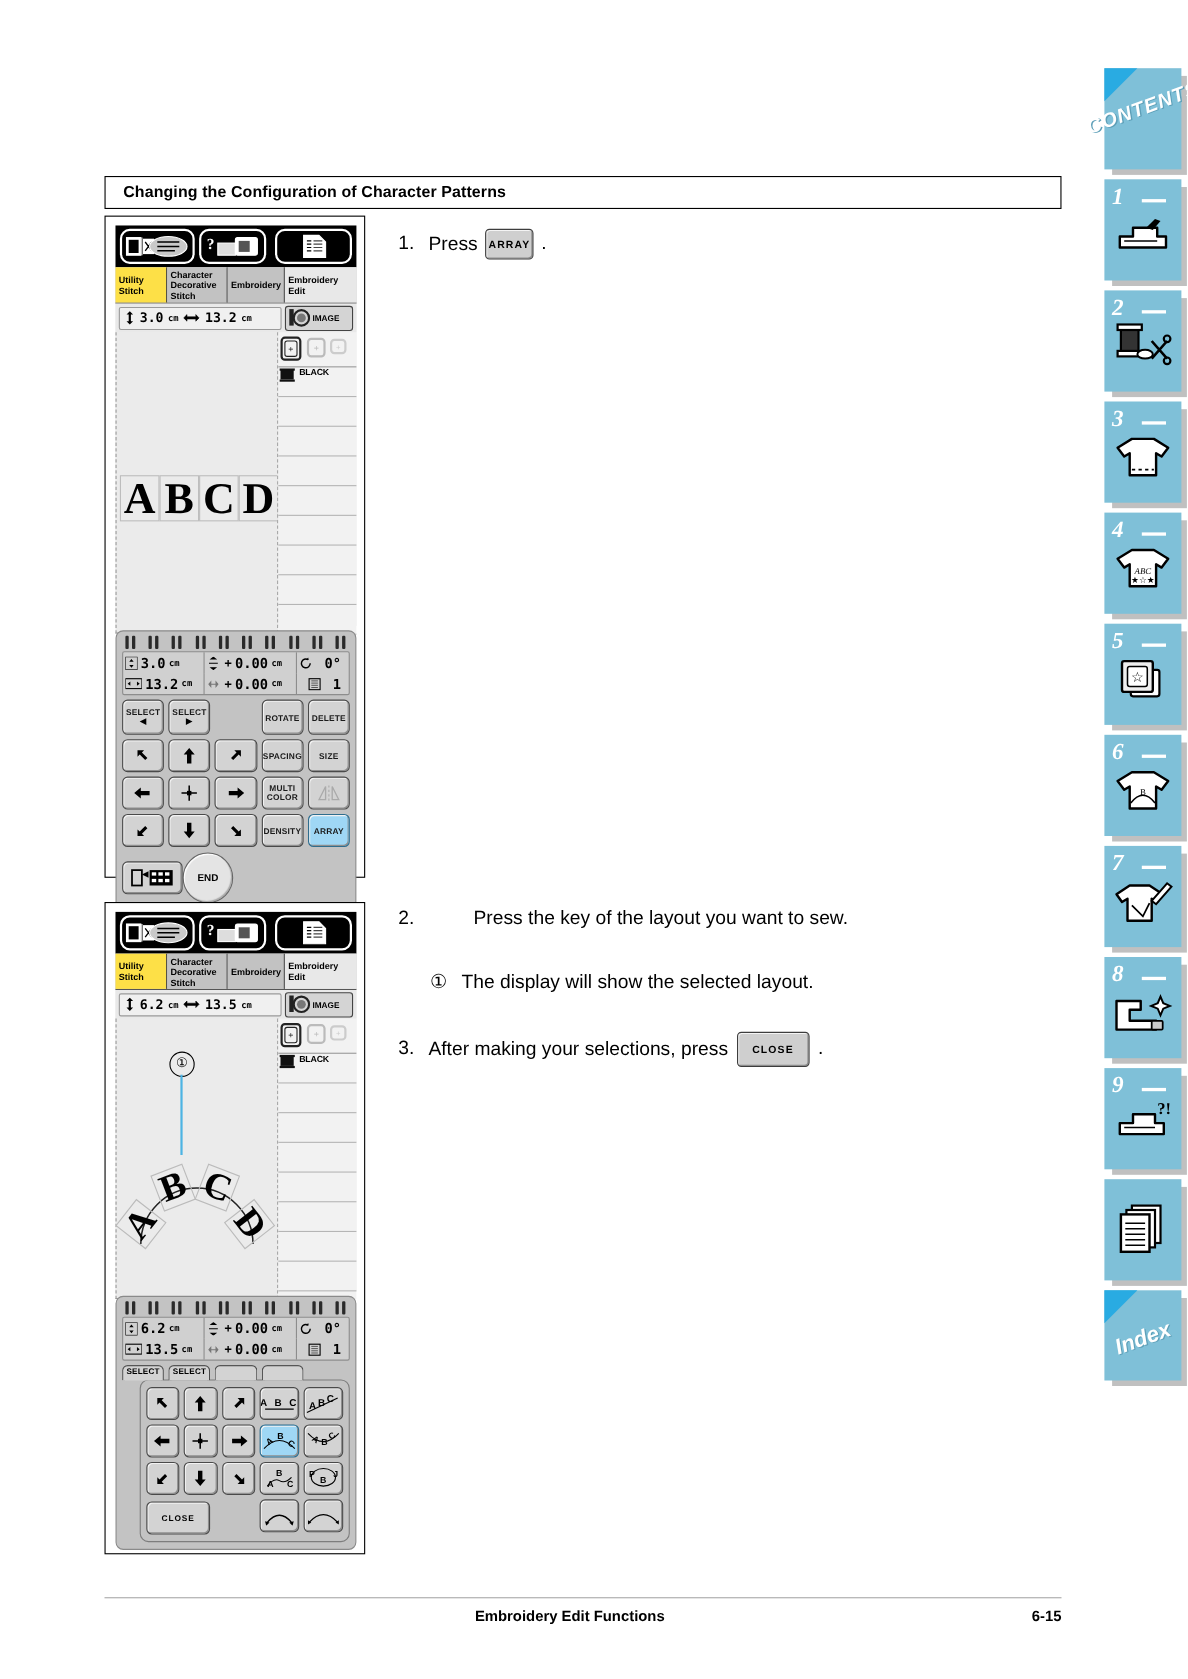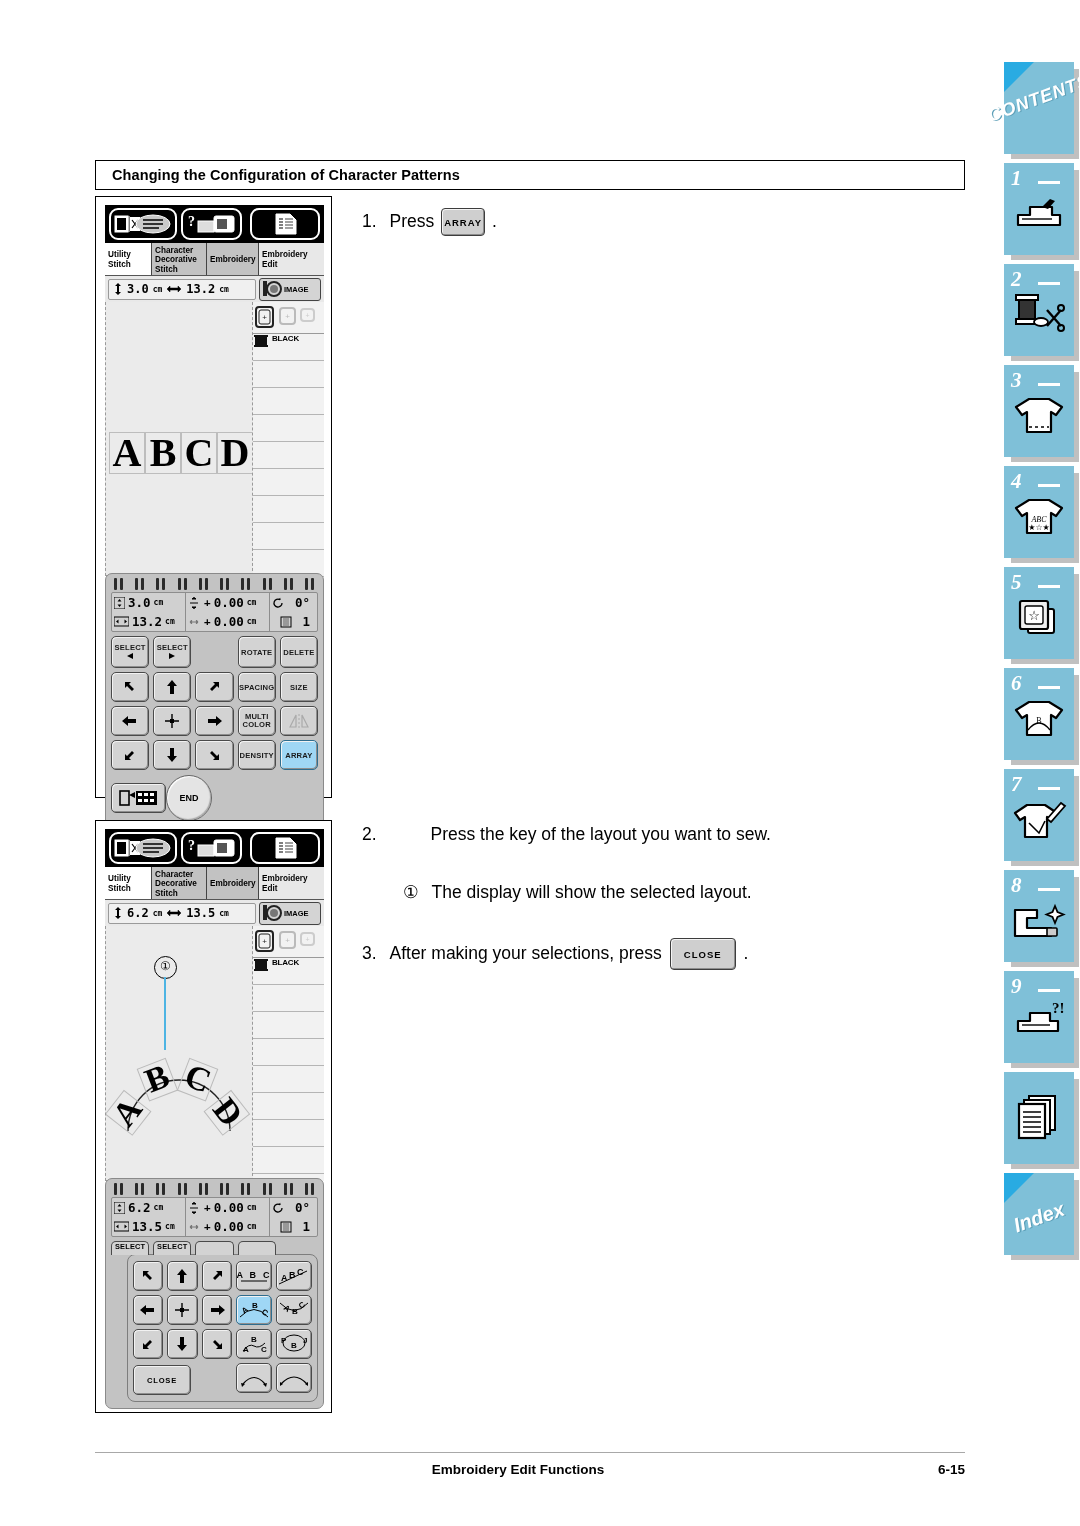--- a/index.html
+++ b/index.html
@@ -49,21 +49,21 @@
   .tbtn.b3{width:72px;margin-left:4px;}
 
   
   .tabrow{display:flex;height:32px;background:#c9c9c9;border-bottom:1px solid #555;}
   .tab{
     flex:0 0 auto;border-right:1px solid #444;
     font-size:8.2px;font-weight:bold;line-height:9.6px;
     padding:2px 2px 0 3px;box-sizing:border-box;color:#000;
     display:flex;align-items:center;
   }
-  .tab.t1{width:47px;background:#ffffff;}
+  .tab.t1{width:47px;background:#fde047;}
   .tab.t2{width:55px;background:#c2c2c2;}
   .tab.t3{width:52px;background:#c2c2c2;}
   .tab.t4{width:65px;background:#e8e8e8;border-right:none;}
 
   
   .sizebar{height:26px;display:flex;align-items:center;background:#e9e9e9;padding:2px 3px;box-sizing:border-box;}
   .sizefield{
     flex:1;height:21px;background:#f0f0f0;border:1px solid #9a9a9a;border-radius:2px;
     display:flex;align-items:center;gap:4px;padding-left:4px;box-sizing:border-box;
     font-size:12px;font-weight:bold;font-family:"DejaVu Sans Mono",monospace;
@@ -855,21 +855,21 @@
     <span class="txt" style="margin-left:8px;">Press</span>
     <span class="inlinekey array">ARRAY</span>
     <span>.</span>
   </div>
 
   <div class="instr" style="left:362px;top:824px;width:560px;">
     <span>2.</span>
     <span class="txt" style="margin-left:8px;padding-left:41px;">Press the key of the layout you want to sew.</span>
   </div>
 
-  <div class="instr" style="left:403px;top:882px;width:540px;">
+  <div class="instr" style="left:391px;top:882px;width:540px;">
     <span>①</span>
     <span class="txt" style="margin-left:8px;">The display will show the selected layout.</span>
   </div>
 
   <div class="instr" style="left:362px;top:938px;width:560px;">
     <span>3.</span>
     <span class="txt" style="margin-left:8px;">After making your selections, press</span>
     <span class="inlinekey close">CLOSE</span>
     <span>.</span>
   </div>

